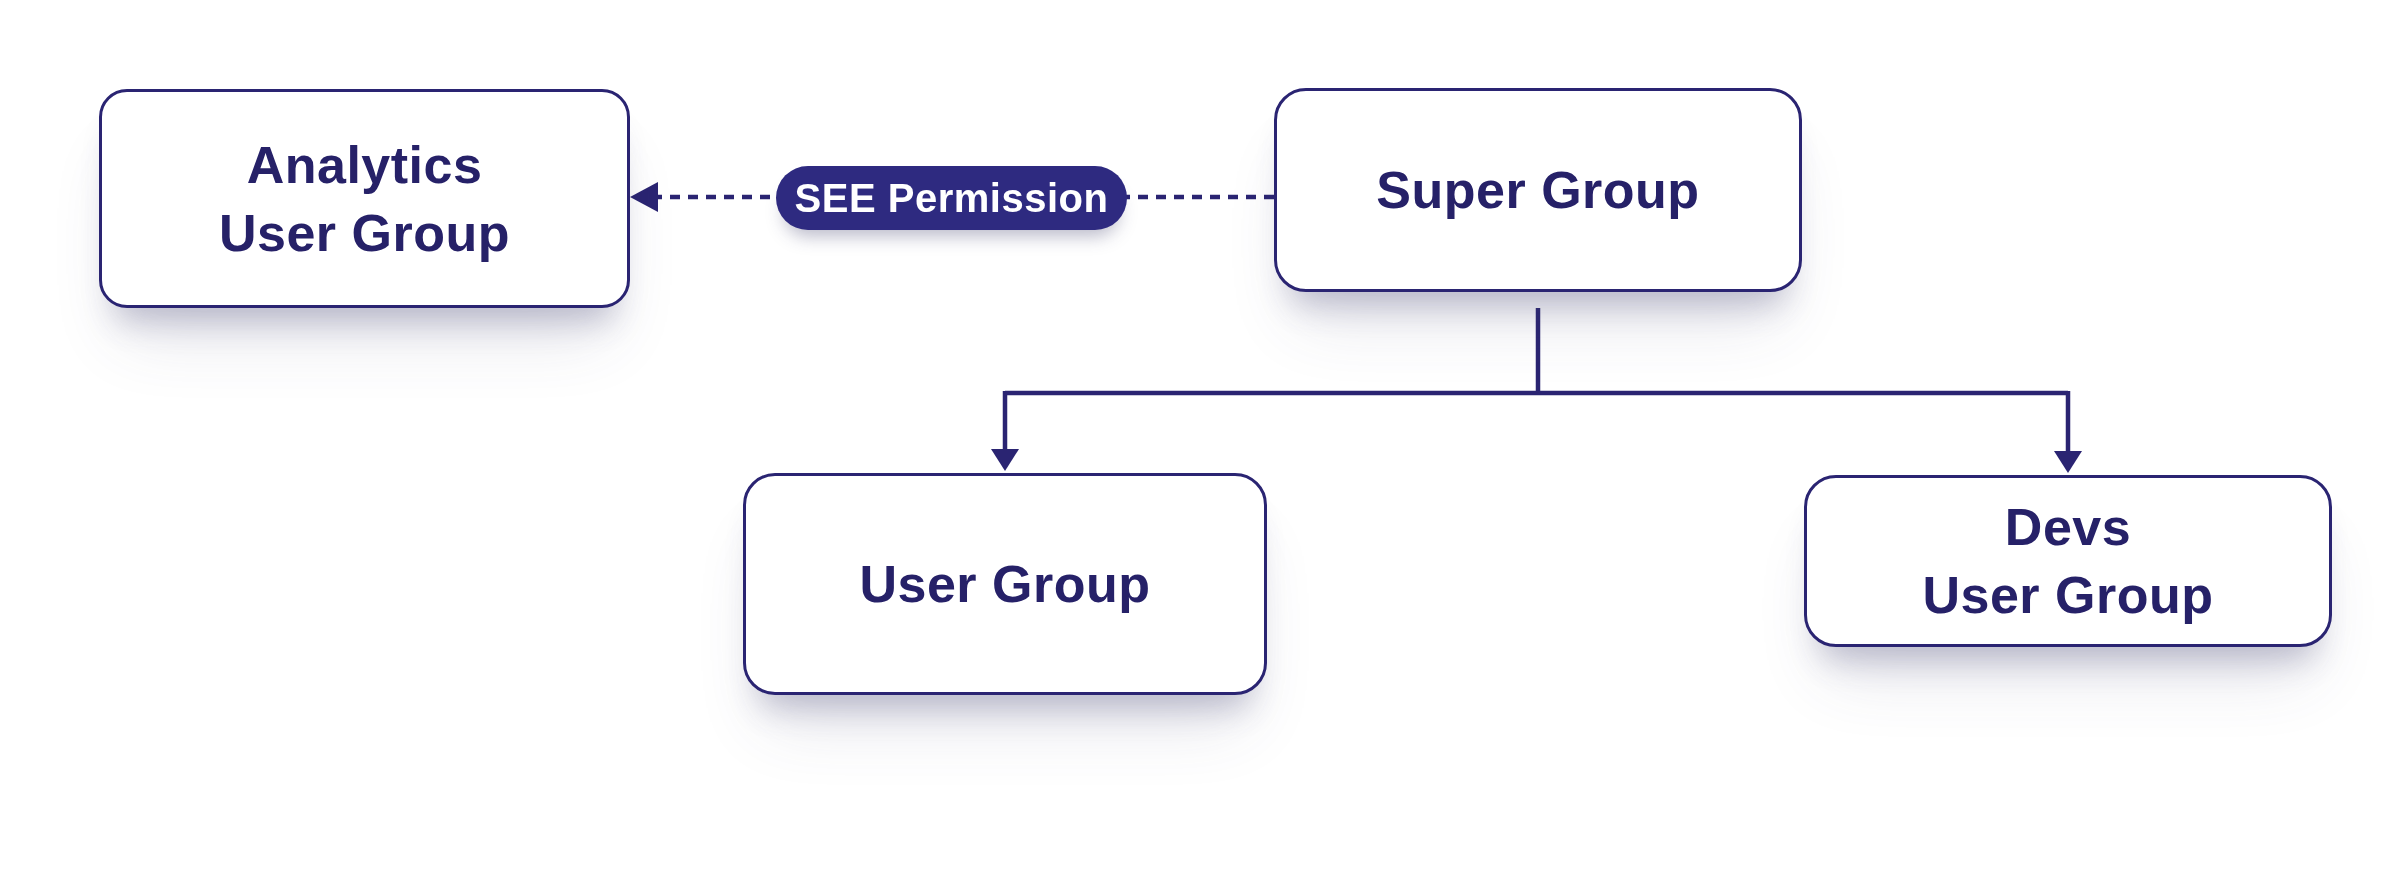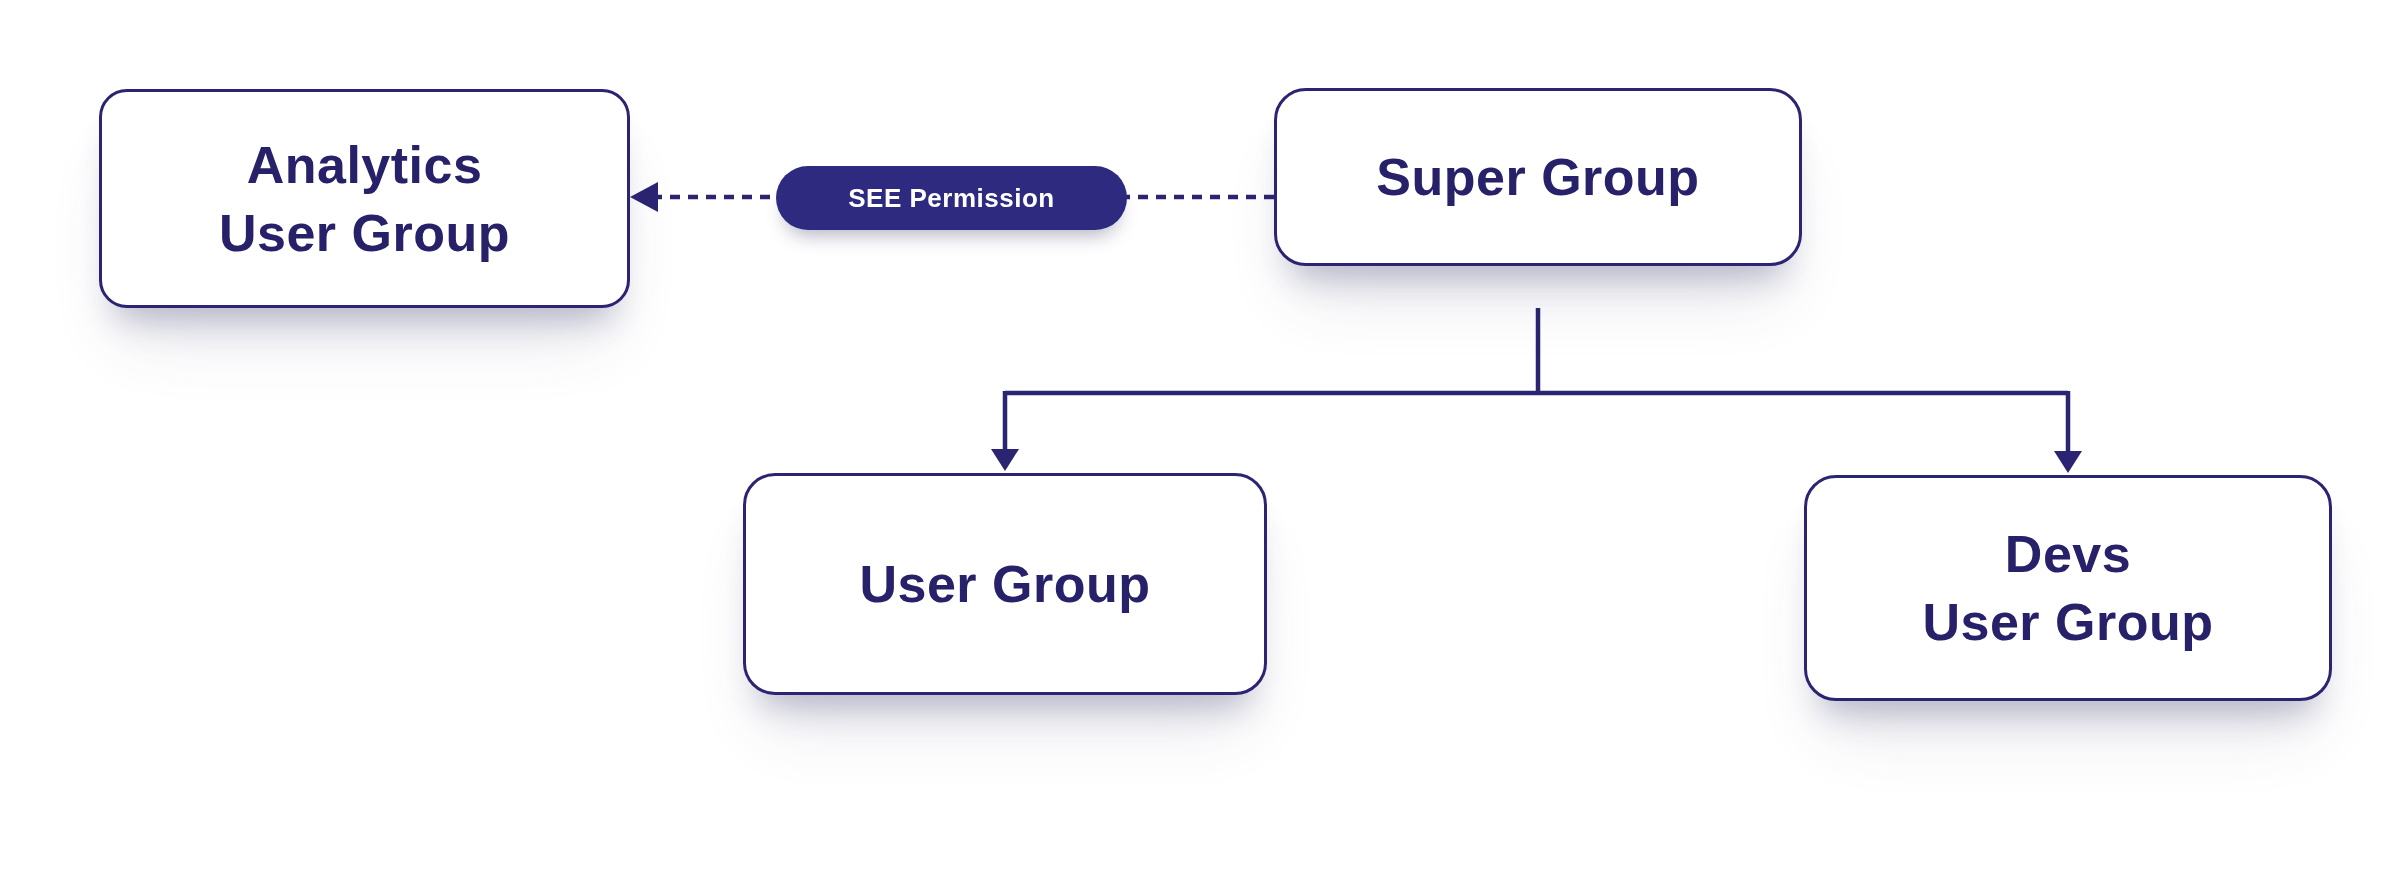--- a/index.html
+++ b/index.html
@@ -38,35 +38,35 @@
     text-align: center;
     color: var(--ink);
     font-weight: 700;
     font-size: 52px;
     line-height: 68px;
     letter-spacing: 0.5px;
     box-shadow: 0 28px 32px -16px rgba(70, 70, 115, 0.30),
                 0 48px 70px -24px rgba(70, 70, 115, 0.16);
   }
   .node-analytics { left:  99px; top:  89px; width: 531px; height: 219px; border-radius: 28px; }
-  .node-super     { left: 1274px; top:  88px; width: 528px; height: 178px; align-items: center; }
+  .node-super     { left: 1274px; top:  88px; width: 528px; height: 204px; align-items: center; }
   .node-sales     { left:  743px; top: 473px; width: 524px; height: 222px; }
-  .node-devs      { left: 1804px; top: 475px; width: 528px; height: 226px; }
+  .node-devs      { left: 1804px; top: 475px; width: 528px; height: 172px; }
   .edge-pill {
     position: absolute;
     left: 776px; top: 166px;
     width: 351px; height: 64px;
     background: var(--pill-bg);
     border-radius: 32px;
     display: flex;
     align-items: center;
     justify-content: center;
     color: var(--pill-text);
     font-weight: 700;
-    font-size: 26px;
+    font-size: 40px;
     letter-spacing: 0.5px;
     box-shadow: 0 14px 18px -8px rgba(55, 55, 100, 0.35);
   }
 </style>
 </head>
 <body>
 
 <div class="canvas">
 
   <svg class="conn-svg" viewBox="0 0 2400 890" aria-hidden="true">

